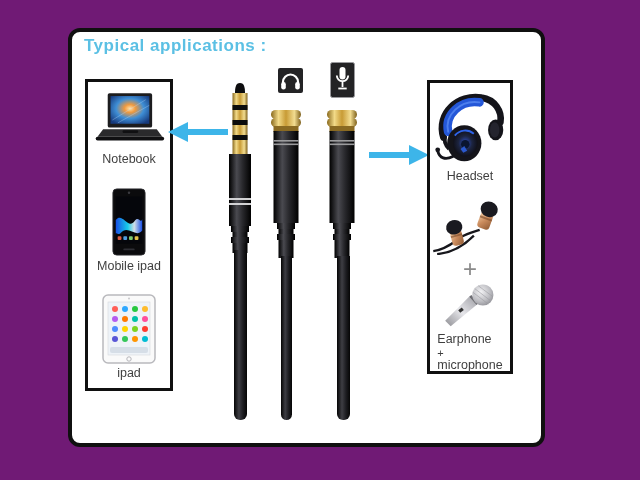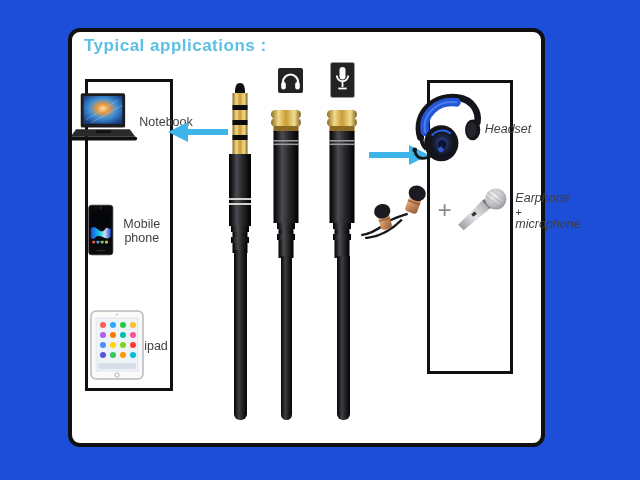--- a/index.html
+++ b/index.html
@@ -1,38 +1,38 @@
 <!DOCTYPE html>
 <html style="--title-text: #5bc0e4; --arrow-blue: #3db5e9; --frame-border: #101010; --box-border: #101010; --label-text: #3f3f3f; --connector-gold: #d9b457; --connector-black: #141414;"><head>
 <meta charset="utf-8">
 <style>
   html,body{margin:0;padding:0;background:#fff;}
   #canvas{
-    position:relative;width:640px;height:480px;background:#1d4ed8;
+    position:relative;width:640px;height:480px;background:#701a75;
     font-family:"Liberation Sans", sans-serif;overflow:hidden;
   }
   
   .frame{
     position:absolute;left:68px;top:28px;width:477px;height:419px;
     box-sizing:border-box;border:4px solid var(--frame-border,#101010);
     border-radius:12px;background:#fff;
   }
   .page-title{
     position:absolute;left:84px;top:36px;
     font-size:17px;font-weight:bold;letter-spacing:.5px;
     color:var(--title-text,#5bc0e4);
   }
   
   .device-box{
     position:absolute;box-sizing:border-box;border:3px solid var(--box-border,#101010);
     background:#fff;display:flex;flex-direction:column;align-items:center;
   }
   .left-box{left:85px;top:79px;width:88px;height:312px;justify-content:space-between;padding:10px 0 8px;}
-  .right-box{left:427px;top:80px;width:86px;height:294px;padding:6px 0 6px;font-style:italic;}
-  .device-item{display:flex;flex-direction:row;align-items:center;}
+  .right-box{left:427px;top:80px;width:86px;height:294px;padding:6px 0 6px;}
+  .device-item{display:flex;flex-direction:column;align-items:center;}
   .device-label{
     font-size:12.5px;color:var(--label-text,#3f3f3f);margin-top:3px;text-align:center;line-height:1.05;
   }
   .multiline-label{font-size:12.5px;color:var(--label-text,#3f3f3f);text-align:left;line-height:1.1;margin-top:4px;}
   .multiline-label .mid{display:block;font-size:11px;}
   .plus-separator{
     font-size:24px;font-weight:300;color:#8a8a8a;line-height:1;margin:2px 0 2px;
   }
   
   .abs{position:absolute;}
@@ -89,21 +89,21 @@
         <path d="M4,34 C11,25 17,45 24,35 C28,29 30,38 32,33 L32,45 C25,54 17,38 9,48 C7,50 5,47 4,48 Z" fill="url(#wave)" opacity="0.9"></path>
         <circle cx="18" cy="5" r="1.3" fill="#3a3a40"></circle>
         <g>
           <rect x="6" y="51" width="4" height="4" rx="1" fill="#d95b43"></rect>
           <rect x="12" y="51" width="4" height="4" rx="1" fill="#4d9de0"></rect>
           <rect x="18" y="51" width="4" height="4" rx="1" fill="#7bc96f"></rect>
           <rect x="24" y="51" width="4" height="4" rx="1" fill="#e3c04a"></rect>
         </g>
         <rect x="12" y="64" width="12" height="2" rx="1" fill="#2e2e34"></rect>
       </svg>
-      <div class="device-label">Mobile phone</div>
+      <div class="device-label">Mobile ipad</div>
     </div>
 
     <div class="device-item">
       <svg width="54" height="70" viewBox="0 0 54 70">
         <rect x="1" y="1" width="52" height="68" rx="5" fill="#fafafa" stroke="#b9b9bd" stroke-width="1.5"></rect>
         <rect x="6" y="8" width="42" height="53" fill="#eef3f8" stroke="#d6dade" stroke-width="0.6"></rect>
         <g>
           <circle cx="13" cy="15" r="3" fill="#ff5f57"></circle>
             <circle cx="23" cy="15" r="3" fill="#2ea8ff"></circle>
           <circle cx="33" cy="15" r="3" fill="#28c840"></circle>

